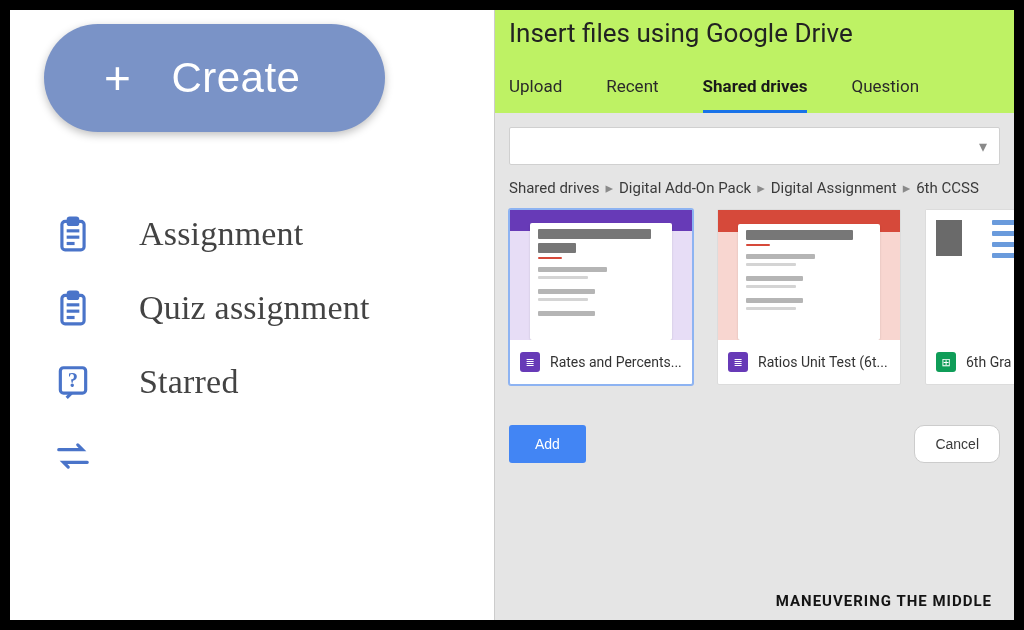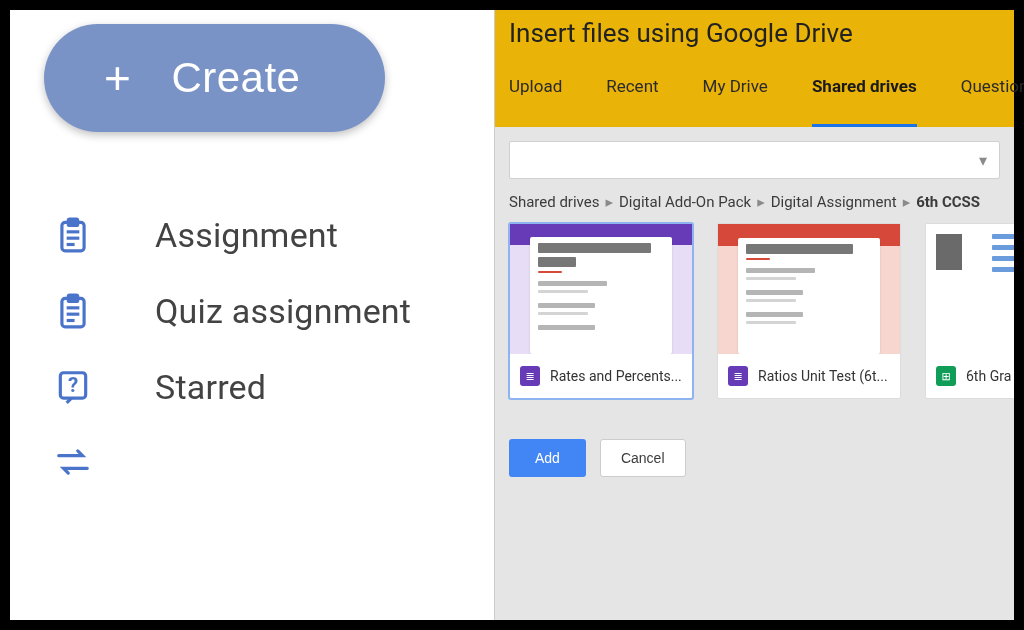--- a/index.html
+++ b/index.html
@@ -2,35 +2,35 @@
 <html><head>
   <meta charset="utf-8">
   <style>
     * { box-sizing: border-box; margin: 0; padding: 0; }
     body { font-family: Roboto, Arial, sans-serif; background: #000; width: 1024px; height: 630px; overflow: hidden; }
     .frame { position: relative; margin: 10px; width: 1004px; height: 610px; background: #fff; display: flex; }
     .left { width: 485px; background: #fff; padding: 14px 0 0 14px; border-right: 1px solid #ccc; }
     .create-btn { display: inline-flex; align-items: center; gap: 40px; background: #7a93c7; color: #fff; border: none; border-radius: 70px; padding: 30px 85px 30px 60px; font-size: 42px; letter-spacing: 0.5px; cursor: pointer; box-shadow: 0 3px 8px rgba(0,0,0,0.25); margin-left: 20px; }
     .plus-ico { font-size: 46px; font-weight: 300; line-height: 1; }
     .menu { margin-top: 65px; padding-left: 30px; }
-    .menu-item { display: flex; align-items: center; gap: 63px; padding: 18px 0; cursor: pointer; }
+    .menu-item { display: flex; align-items: center; gap: 47px; padding: 18px 0; cursor: pointer; font-family: Liberation Serif, serif; }
     .menu-icon { width: 38px; height: 38px; display: flex; align-items: center; justify-content: center; color: #4a74c9; }
     .menu-icon svg { width: 38px; height: 38px; }
     .menu-label { font-size: 34px; color: #434343; letter-spacing: 0.2px; }
-    .right { flex: 1; display: flex; flex-direction: column; background: #eab308; min-width: 0; }
+    .right { flex: 1; display: flex; flex-direction: column; background: #bef264; min-width: 0; }
     .dlg-title { font-size: 26px; color: #222; padding: 8px 0 14px 14px; font-weight: 400; }
     .tabs { display: flex; gap: 44px; padding: 4px 14px 0 14px; font-size: 17px; color: #2a2a2a; }
-    .tab { padding: 10px 0 28px 0; border-bottom: 3px solid transparent; cursor: pointer; white-space: nowrap; }
+    .tab { padding: 10px 0 14px 0; border-bottom: 3px solid transparent; cursor: pointer; white-space: nowrap; }
     .tab.active { color: #1a1a1a; font-weight: 700; border-bottom-color: #1a73e8; }
     .drive-area { flex: 1; background: #e5e5e5; min-width: 0; }
     .search-row { padding: 14px; }
     .search-box { background: #fff; height: 38px; border: 1px solid #d0d0d0; border-radius: 2px; display: flex; align-items: center; justify-content: flex-end; padding: 0 12px; color: #8a8a8a; }
     .crumbs { display: flex; gap: 6px; padding: 0 14px 6px 14px; font-size: 15px; color: #3b3b3b; align-items: center; white-space: nowrap; overflow: hidden; }
     .crumb-sep { color: #8a8a8a; }
-    .crumb-last { font-weight: 700; }
+    .crumb-last { font-weight: 400; }
     .files-label { font-size: 15px; color: #3b3b3b; padding: 16px 14px 8px; }
     .files-row { display: flex; gap: 24px; padding: 6px 14px 30px 14px; overflow: hidden; }
     .file-card { width: 184px; background: #fff; border: 1px solid #dcdcdc; border-radius: 2px; cursor: pointer; flex-shrink: 0; }
     .file-card.selected { border-color: #8db3f2; box-shadow: 0 0 0 1px #8db3f2; }
     .file-thumb { height: 130px; position: relative; overflow: hidden; }
     .form-thumb { display: flex; flex-direction: column; align-items: center; }
     .form-top { height: 26px; width: 100%; }
     .form-purple .form-top { background: #673ab7; }
     .form-red .form-top { background: #d6493a; }
     .form-purple .form-body-outer { background: #e7ddf6; }
@@ -42,23 +42,23 @@
     .form-field { height: 5px; background: #b5b5b5; border-radius: 1px; margin-bottom: 4px; }
     .form-row { height: 3px; background: #d4d4d4; border-radius: 1px; margin-bottom: 10px; }
     .sheet-thumb { background: #fff; display: flex; align-items: flex-start; padding: 10px 0 0 10px; }
     .sheet-block { width: 26px; height: 36px; background: #6a6a6a; margin-right: 30px; }
     .sheet-lines { display: flex; flex-direction: column; gap: 6px; }
     .sheet-lines div { height: 5px; width: 60px; background: #6a9bdc; border-radius: 1px; }
     .file-footer { display: flex; align-items: center; gap: 10px; padding: 12px 10px; font-size: 14px; color: #333; white-space: nowrap; overflow: hidden; }
     .file-ico { width: 20px; height: 20px; border-radius: 3px; display: flex; align-items: center; justify-content: center; color: #fff; flex-shrink: 0; font-size: 11px; }
     .ico-forms { background: #673ab7; }
     .ico-sheets { background: #0f9d58; }
-    .btn-row { display: flex; gap: 14px; padding: 10px 14px; }
+    .btn-row { display: flex; gap: 14px; padding: 10px 14px; justify-content: space-between; }
     .btn-primary { background: #4285f4; color: #fff; border: none; border-radius: 3px; padding: 10px 26px; font-size: 14px; cursor: pointer; }
-    .btn-secondary { background: #fff; color: #3b3b3b; border: 1px solid #ccc; border-radius: 3px; padding: 10px 20px; font-size: 14px; cursor: pointer; }
+    .btn-secondary { background: #fff; color: #3b3b3b; border: 1px solid #ccc; border-radius: 10px; padding: 10px 20px; font-size: 14px; cursor: pointer; }
     .watermark { position: absolute; right: 22px; bottom: 10px; font-size: 15px; font-weight: 700; letter-spacing: 1px; color: #141414; }
   </style>
 </head>
 <body>
 
 <div class="frame">
 
   <div class="left">
     <button class="create-btn">
       <span class="plus-ico">+</span>
@@ -109,21 +109,20 @@
         </span>
       </div>
     </div>
   </div>
 
   <div class="right">
     <div class="dlg-title">Insert files using Google Drive</div>
     <div class="tabs">
       <div class="tab">Upload</div>
       <div class="tab">Recent</div>
-      <div class="tab">My Drive</div>
       <div class="tab active">Shared drives</div>
       <div class="tab">Question</div>
     </div>
     <div class="drive-area">
       <div class="search-row">
         <div class="search-box">
           <span>▾</span>
         </div>
       </div>
       <div class="crumbs">
@@ -198,13 +197,14 @@
         </div>
       </div>
 
       <div class="btn-row">
         <button class="btn-primary">Add</button>
         <button class="btn-secondary">Cancel</button>
       </div>
     </div>
   </div>
 
+  <div class="watermark">MANEUVERING THE MIDDLE</div>
 </div>
 
 </body></html>

